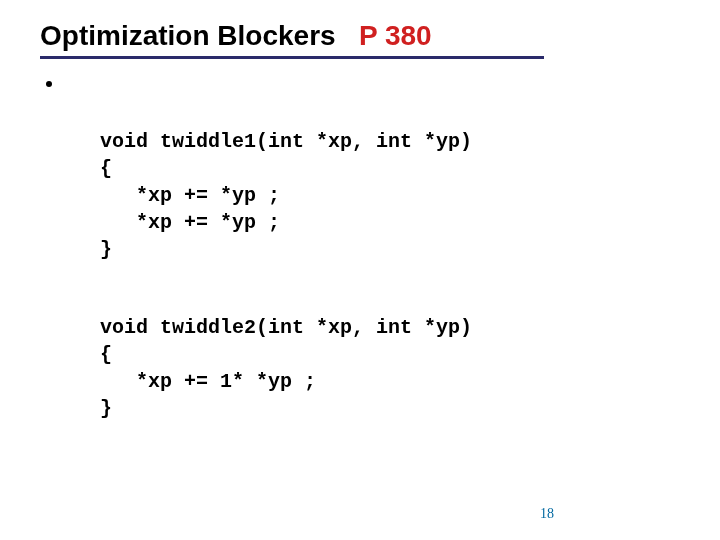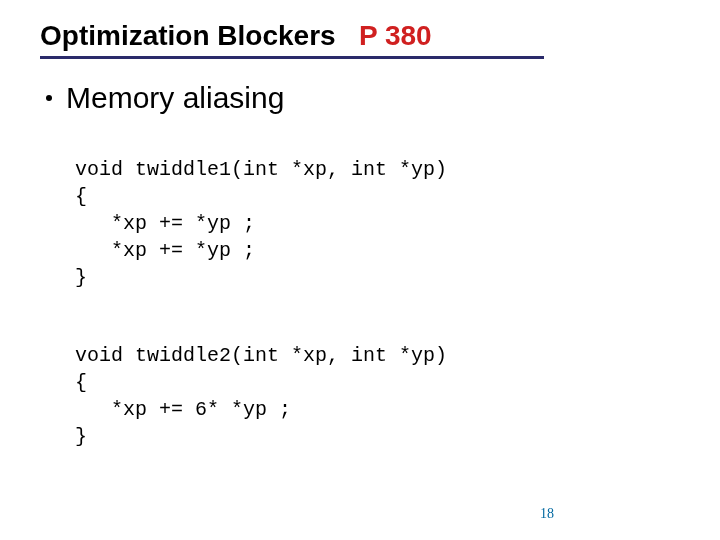--- a/index.html
+++ b/index.html
@@ -44,23 +44,23 @@
     background: #000;
     margin-right: 14px;
     flex: none;
   }
   .bullet-text {
     font-size: 30px;
   }
   .code {
     font-family: "Courier New", Courier, monospace;
     font-size: 20px;
-    font-weight: normal;
+    font-weight: bold;
     white-space: pre;
-    margin-left: 35px;
+    margin-left: 60px;
     line-height: 1.35;
   }
   .code-block + .code-block {
     margin-top: 24px;
   }
   .pagenum {
     position: absolute;
     right: 30px;
     bottom: 18px;
     font-family: Georgia, "Times New Roman", serif;
@@ -76,31 +76,30 @@
   <h1 class="title">
     <span>Optimization Blockers</span>
     <span>&nbsp;</span>
     <span class="page-ref">P 380</span>
   </h1>
 
   <hr class="rule">
 
   <div class="bullet-row">
     <span class="bullet-dot"></span>
-    <span class="bullet-text">Memory aliasing</span>
   </div>
 
   <div class="code code-block">
 <span>void twiddle1(int *xp, int *yp)</span>
 <span>{</span>
 <span>   *xp += *yp ;</span>
 <span>   *xp += *yp ;</span>
 <span>}</span></div>
 
   <div class="code code-block">
 <span>void twiddle2(int *xp, int *yp)</span>
 <span>{</span>
-<span>   *xp += 6* *yp ;</span>
+<span>   *xp += 1* *yp ;</span>
 <span>}</span></div>
 
   <div class="pagenum">18</div>
 
 </div>
 
 </body></html>

